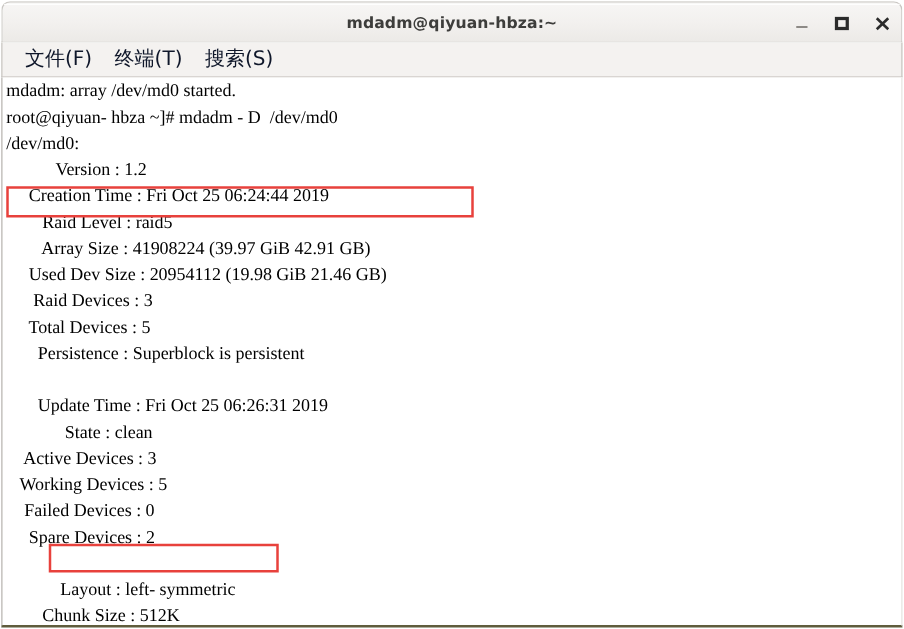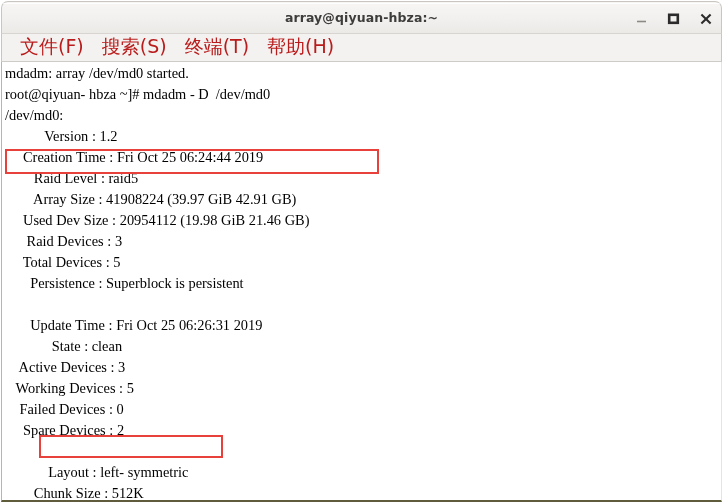--- a/index.html
+++ b/index.html
@@ -81,22 +81,22 @@
     border-left: 1px solid #c9c6c2;
     border-right: 1px solid #c9c6c2;
     border-bottom: 1px solid #cfccc8;
     display: flex;
     align-items: center;
     padding-left: 9px;
     margin: 0 1px;
   }
   .menu-item {
     font-family: "DejaVu Sans", sans-serif;
-    font-size: 19px;
-    color: #b91c1c;
+    font-size: 16px;
+    color: #0f172a;
     padding: 3px 9px 4px 9px;
     cursor: default;
     white-space: nowrap;
     user-select: none;
   }
 
   
   .terminal {
     position: relative;
     box-sizing: border-box;
@@ -143,21 +143,21 @@
     width: 184px;
     height: 23px;
   }
 </style>
 </head>
 <body>
 
 <div class="window">
 
   <div class="titlebar">
-    <span class="title-text">array@qiyuan-hbza:~</span>
+    <span class="title-text">mdadm@qiyuan-hbza:~</span>
     <div class="win-controls">
       <span class="wc wc-min">
         <svg width="13" height="13" viewBox="0 0 13 13" aria-hidden="true">
           <line x1="2" y1="9.5" x2="11" y2="9.5" stroke="#8d8a86" stroke-width="1.6"></line>
         </svg>
       </span>
       <span class="wc wc-max">
         <svg width="13" height="13" viewBox="0 0 13 13" aria-hidden="true">
           <rect x="2.2" y="2.8" width="8.6" height="8" fill="none" stroke="#2b2b2b" stroke-width="2.6"></rect>
         </svg>
@@ -166,23 +166,22 @@
         <svg width="14" height="14" viewBox="0 0 14 14" aria-hidden="true">
           <line x1="2.4" y1="2.6" x2="11.6" y2="11.4" stroke="#2b2b2b" stroke-width="2.1"></line>
           <line x1="11.6" y1="2.6" x2="2.4" y2="11.4" stroke="#2b2b2b" stroke-width="2.1"></line>
         </svg>
       </span>
     </div>
   </div>
 
   <div class="menubar">
     <div class="menu-item">文件(F)</div>
+    <div class="menu-item">终端(T)</div>
     <div class="menu-item">搜索(S)</div>
-    <div class="menu-item">终端(T)</div>
-    <div class="menu-item">帮助(H)</div>
   </div>
 
   <div class="terminal">
     <div class="screen" id="screen"><div class="line">mdadm: array /dev/md0 started.</div><div class="line">root@qiyuan- hbza ~]# mdadm - D  /dev/md0</div><div class="line">/dev/md0:</div><div class="line">           Version : 1.2</div><div class="line">     Creation Time : Fri Oct 25 06:24:44 2019</div><div class="line">        Raid Level : raid5</div><div class="line">        Array Size : 41908224 (39.97 GiB 42.91 GB)</div><div class="line">     Used Dev Size : 20954112 (19.98 GiB 21.46 GB)</div><div class="line">      Raid Devices : 3</div><div class="line">     Total Devices : 5</div><div class="line">       Persistence : Superblock is persistent</div><div class="line blank"></div><div class="line">       Update Time : Fri Oct 25 06:26:31 2019</div><div class="line">             State : clean</div><div class="line">    Active Devices : 3</div><div class="line">   Working Devices : 5</div><div class="line">    Failed Devices : 0</div><div class="line">     Spare Devices : 2</div><div class="line blank"></div><div class="line">            Layout : left- symmetric</div><div class="line">        Chunk Size : 512K</div></div>
     <div class="hl" id="hl-prompt"></div>
     <div class="hl" id="hl-spare"></div>
   </div>
 
 </div>
 

